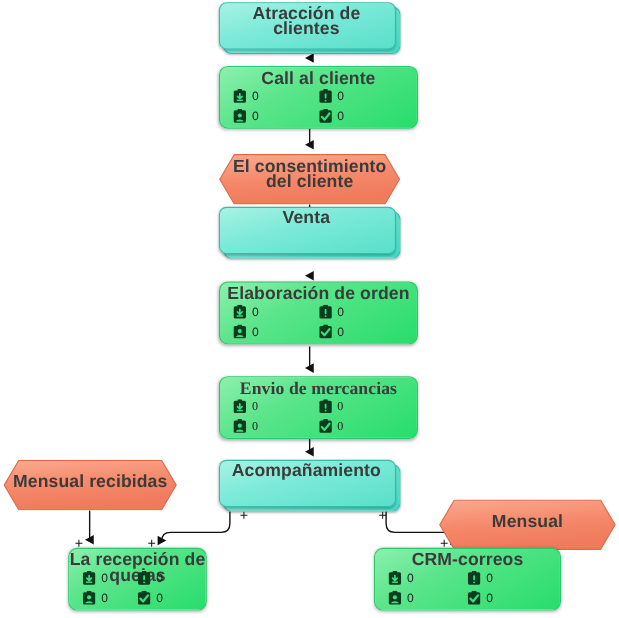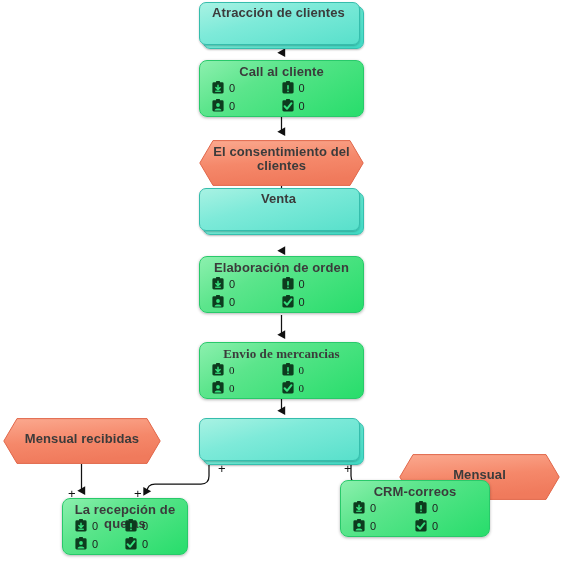--- a/index.html
+++ b/index.html
@@ -26,21 +26,21 @@
     height: 562px;
     pointer-events: none;
   }
 
   
   .node {
     position: absolute;
     box-sizing: border-box;
   }
   .node-title {
-    font-size: 13px;
+    font-size: 16px;
     font-weight: bold;
     color: #3b3b3b;
     text-align: center;
     line-height: 14px;
     letter-spacing: 0.1px;
   }
 
   
   .subproc {
     width: 163px;
@@ -70,21 +70,21 @@
   }
   .subproc .node-title {
     position: absolute;
     left: 0;
     top: 4px;
     width: 159px;
   }
 
   
   .task {
-    width: 165px;
+    width: 181px;
     height: 57px;
     border-radius: 8px;
     background: linear-gradient(150deg, #8cf0ae 0%, #5ce58c 35%, #27dd6b 100%);
     border: 1px solid #28c96a;
     box-shadow: 0 1px 3px rgba(0,0,0,0.30);
   }
   .task .node-title {
     position: absolute;
     left: 0;
     top: 4px;
@@ -231,21 +231,21 @@
     <svg width="165" height="46" viewBox="0 0 165 46">
       <defs>
         <linearGradient id="og1" x1="0" y1="0" x2="0.25" y2="1">
           <stop offset="0%" stop-color="#fba98f"></stop>
             <stop offset="55%" stop-color="#f5886a"></stop>
             <stop offset="100%" stop-color="#f07a5c"></stop>
         </linearGradient>
       </defs>
       <path d="M14,0.6 L151,0.6 L164.2,23 L151,45.4 L14,45.4 L0.8,23 Z" fill="url(#og1)" stroke="#e0674a" stroke-width="1"></path>
     </svg>
-    <div class="node-title">El consentimiento del clientes</div>
+    <div class="node-title">El consentimiento del cliente</div>
   </div>
 
   <div class="node subproc" style="left:199px; top:188px;">
     <div class="layer-back"></div>
     <div class="layer-front"></div>
     <div class="node-title">Venta</div>
   </div>
 
   <div class="node task" style="left:199px; top:256px;">
     <div class="node-title">Elaboración de orden</div>
@@ -325,20 +325,21 @@
             <path d="M2.6 7.2 L5 9.8 L9.5 4.2" stroke="#37e07e" stroke-width="2" fill="none" stroke-linecap="round" stroke-linejoin="round"></path>
           </svg>
         <span class="cval">0</span>
       </div>
     </div>
   </div>
 
   <div class="node subproc" style="left:199px; top:418px;">
     <div class="layer-back"></div>
     <div class="layer-front"></div>
+    <div class="node-title">Acompañamiento</div>
   </div>
 
   <div class="node event" style="left:3px; top:418px; width:158px;">
     <svg width="158" height="46" viewBox="0 0 158 46">
       <defs>
         <linearGradient id="og2" x1="0" y1="0" x2="0.25" y2="1">
           <stop offset="0%" stop-color="#fba98f"></stop>
             <stop offset="55%" stop-color="#f5886a"></stop>
             <stop offset="100%" stop-color="#f07a5c"></stop>
         </linearGradient>
@@ -396,21 +397,21 @@
         <svg class="ico" viewBox="0 0 12 13">
             <rect x="4" y="0" width="4" height="2.2" rx="0.6" fill="#0d3b1e"></rect>
             <rect x="0.4" y="1.3" width="11.2" height="11.2" rx="1.4" fill="#0d3b1e"></rect>
             <path d="M2.6 7.2 L5 9.8 L9.5 4.2" stroke="#37e07e" stroke-width="2" fill="none" stroke-linecap="round" stroke-linejoin="round"></path>
           </svg>
         <span class="cval">0</span>
       </div>
     </div>
   </div>
 
-  <div class="node task" style="left:340px; top:480px; width:150px;">
+  <div class="node task" style="left:340px; top:498px; width:170px;">
     <div class="node-title">CRM-correos</div>
     <div class="counters">
       <div class="counter">
         <svg class="ico" viewBox="0 0 12 13">
             <rect x="4" y="0" width="4" height="2.2" rx="0.6" fill="#0d3b1e"></rect>
             <rect x="0.4" y="1.3" width="11.2" height="11.2" rx="1.4" fill="#0d3b1e"></rect>
             <path d="M6 4.2 L6 8.4 M3.9 6.6 L6 8.8 L8.1 6.6" stroke="#37e07e" stroke-width="1.5" fill="none" stroke-linecap="round" stroke-linejoin="round"></path>
             <rect x="3.2" y="9.6" width="5.6" height="1.3" fill="#37e07e"></rect>
           </svg>
         <span class="cval">0</span>

